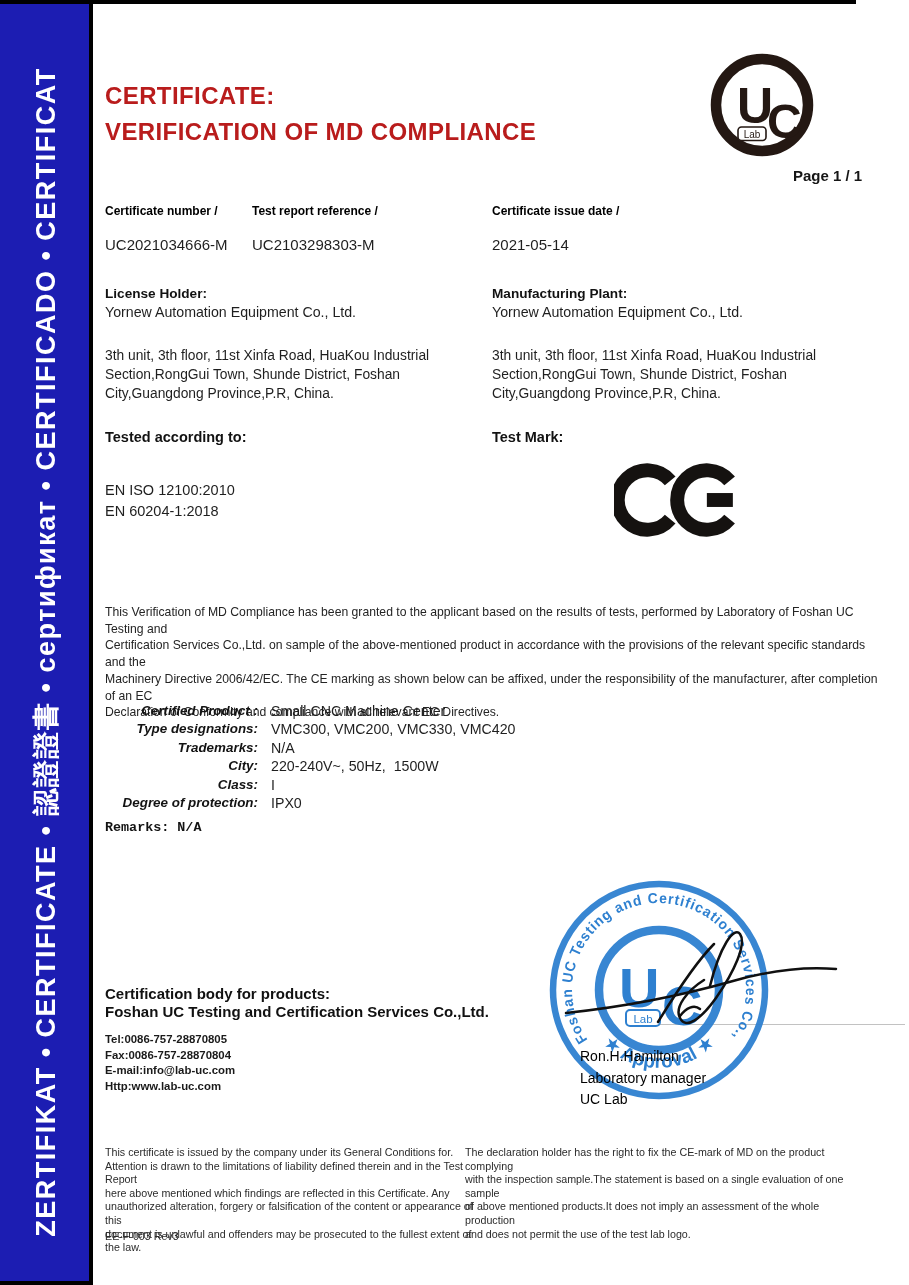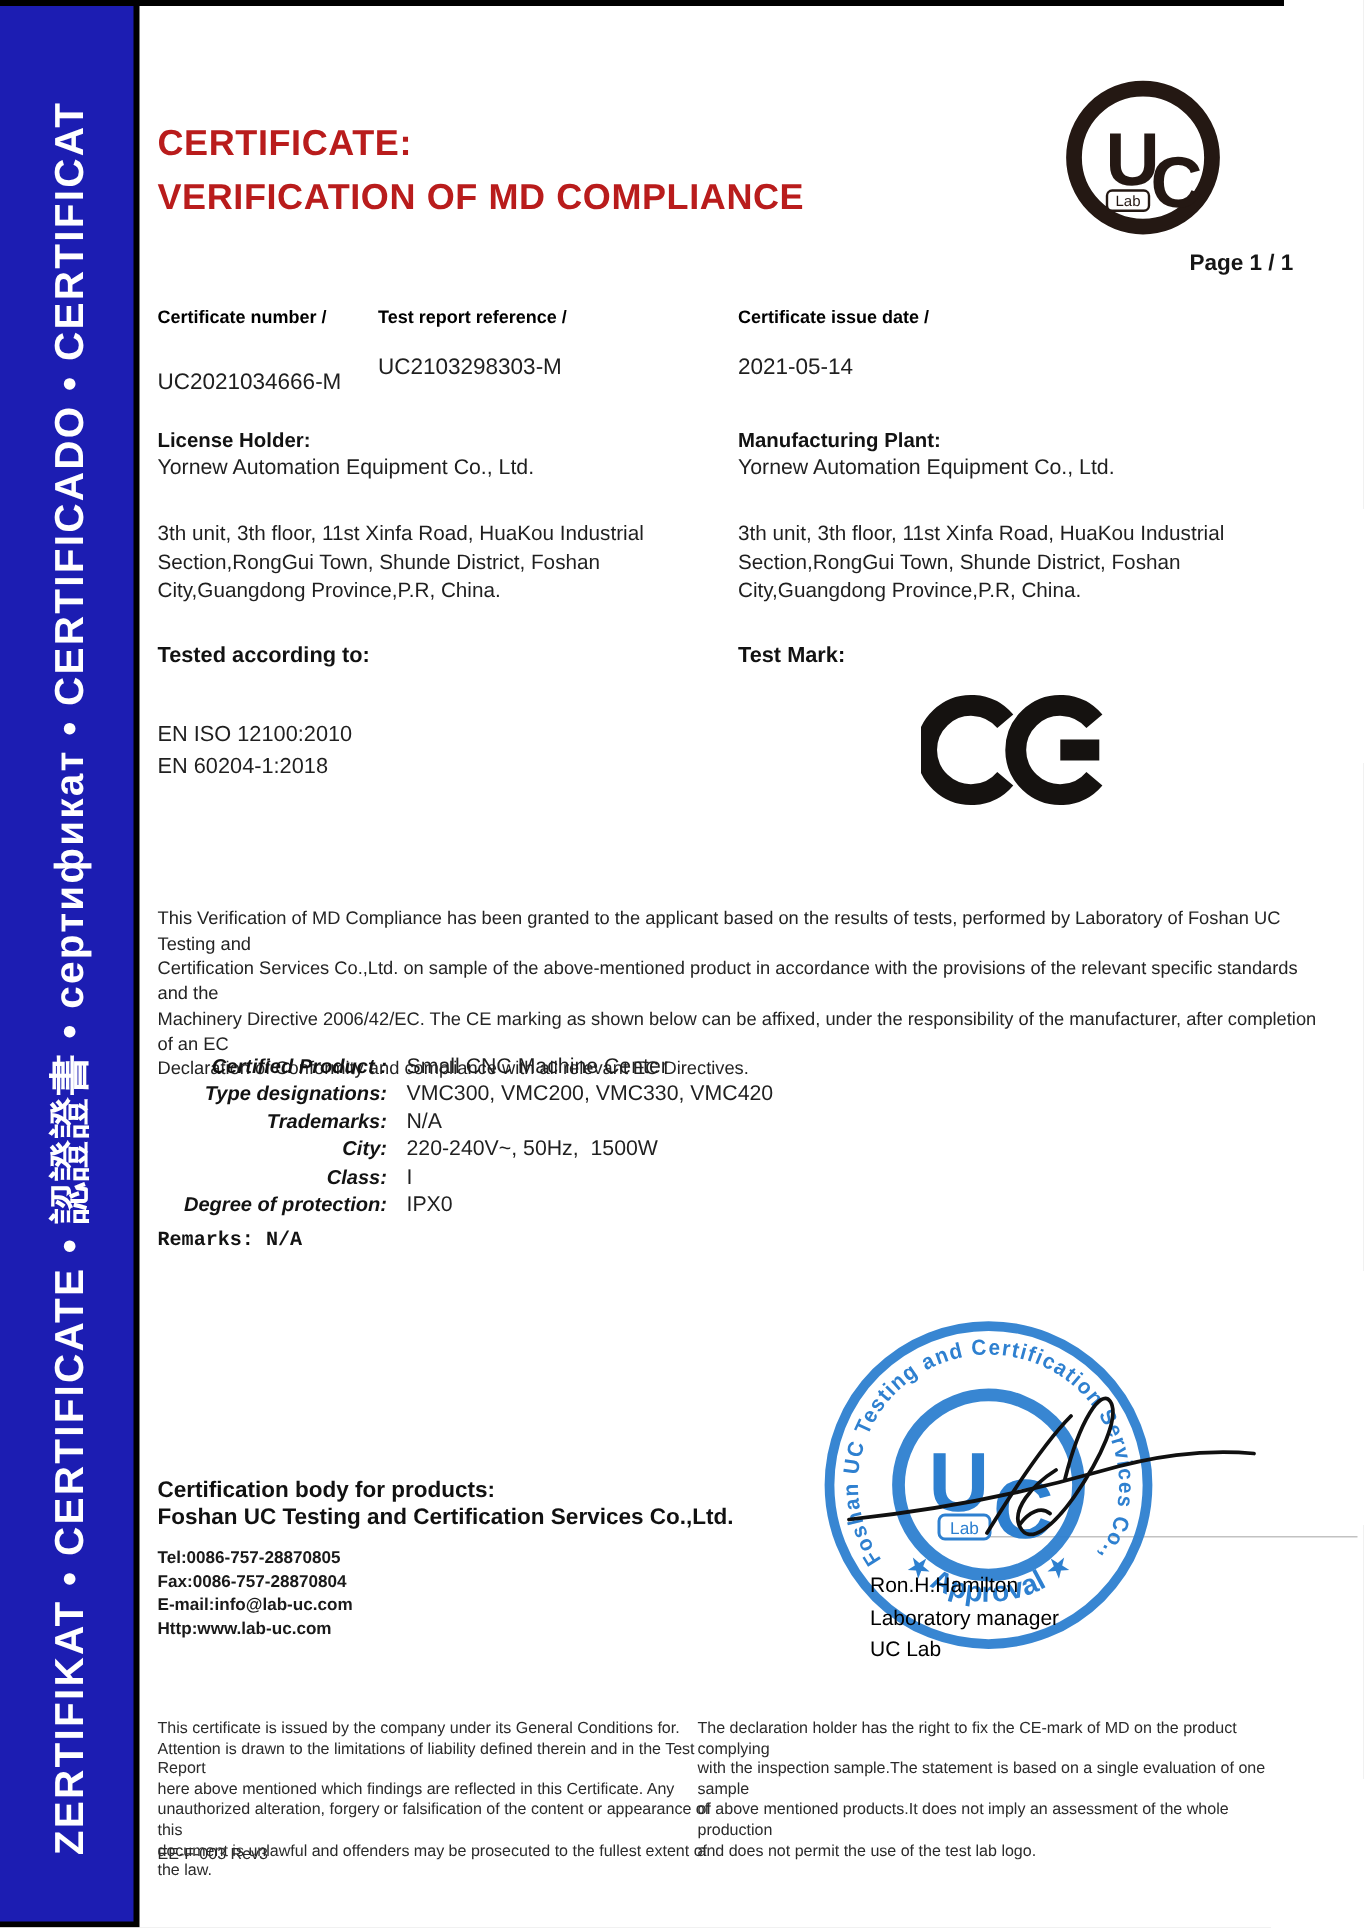--- a/index.html
+++ b/index.html
@@ -67,21 +67,21 @@
     <text x="62" y="90" font-size="48" font-weight="bold" fill="#241813">C</text>
     <rect x="33" y="79" width="28" height="13.5" rx="3.5" fill="#ffffff" stroke="#241813" stroke-width="1.6"></rect>
     <text x="47" y="89.5" font-size="10" text-anchor="middle" fill="#241813">Lab</text>
   </svg>
 
   <div class="abs page-label">Page  1 / 1</div>
 
   <div class="abs meta-label" style="left:105px;">Certificate number /</div>
   <div class="abs meta-label" style="left:252px;">Test report reference /</div>
   <div class="abs meta-label" style="left:492px;">Certificate issue date /</div>
-  <div class="abs meta-value" style="left:105px;margin-top:10px;">UC2021034666-M</div>
+  <div class="abs meta-value" style="left:105px;">UC2021034666-M</div>
   <div class="abs meta-value" style="left:252px;">UC2103298303-M</div>
   <div class="abs meta-value" style="left:492px;">2021-05-14</div>
 
   <div class="abs party-label" style="left:105px;">License Holder:</div>
   <div class="abs party-name" style="left:105px;">Yornew Automation Equipment Co., Ltd.</div>
   <div class="abs party-addr preline" style="left:105px;">3th unit, 3th floor, 11st Xinfa Road, HuaKou Industrial
 Section,RongGui Town, Shunde District, Foshan
 City,Guangdong Province,P.R, China.</div>
 
   <div class="abs party-label" style="left:492px;">Manufacturing Plant:</div>

